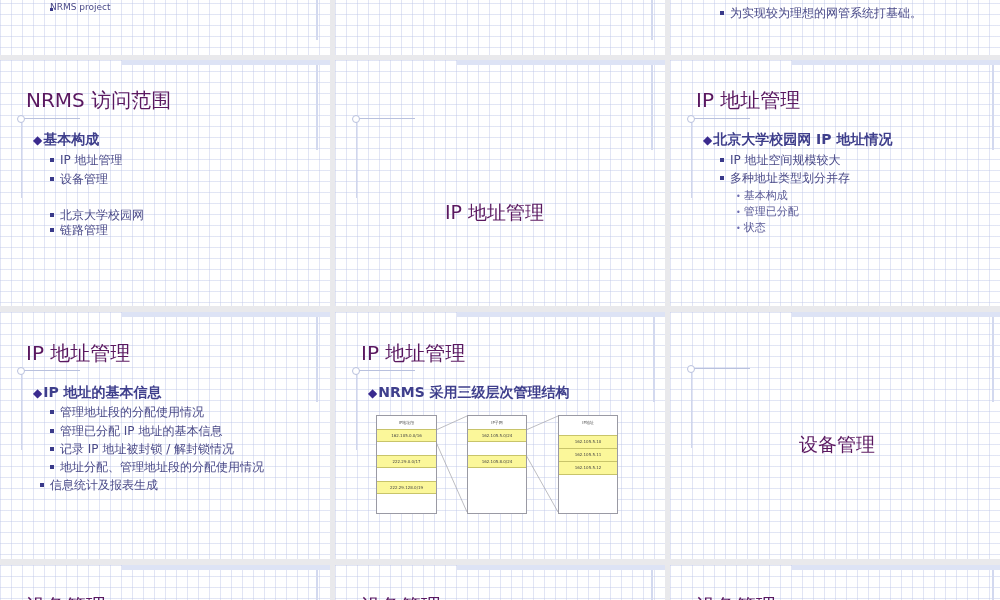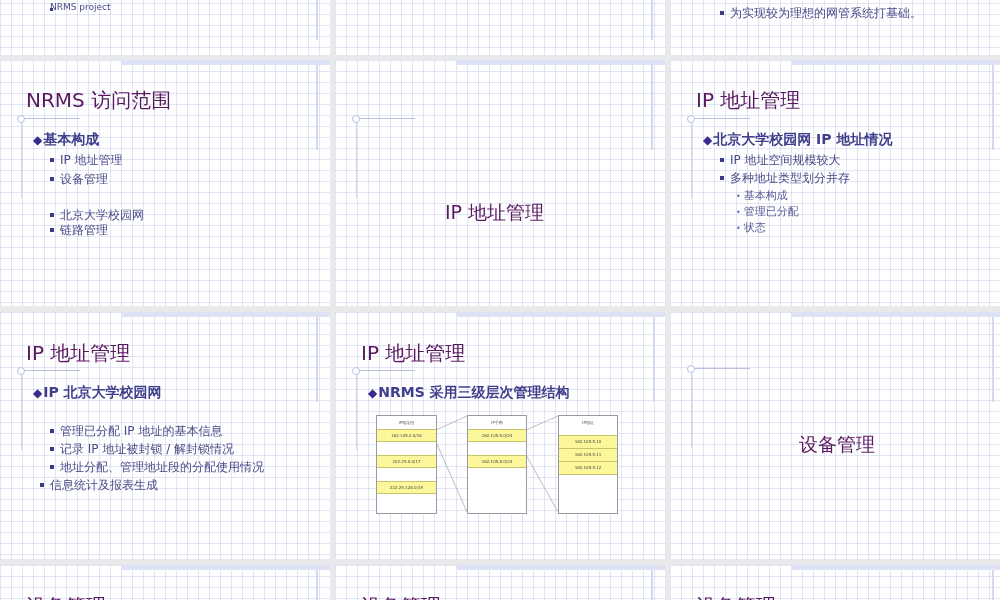--- a/index.html
+++ b/index.html
@@ -109,21 +109,22 @@
   <div class="l3" style="left:66px;top:160px;"><span class="dot">•</span><span>状态</span></div>
 </div>
 
 <div class="slide" style="left:0;top:312px;width:330px;height:247px;">
   <div class="topbar" style="left:122px;"></div>
   <div class="rightline" style="right:12px;top:5px;height:85px;"></div>
   <div class="title" style="left:26px;top:28px;">IP 地址管理</div>
   <div class="tdeco-h" style="left:18px;top:58px;width:62px;"></div>
   <div class="tdeco-v" style="left:21px;top:58px;height:80px;"></div>
   <div class="tdeco-c" style="left:17px;top:55px;"></div>
-  <div class="l1" style="left:33px;top:72px;"><span class="dia">◆</span><span>IP 北京大学校园网</span></div>
+  <div class="l1" style="left:33px;top:72px;"><span class="dia">◆</span><span>IP 地址的基本信息</span></div>
+  <div class="l2" style="left:50px;top:92px;"><span class="sq"></span><span>管理地址段的分配使用情况</span></div>
   <div class="l2" style="left:50px;top:129px;"><span class="sq"></span><span>记录 IP 地址被封锁 / 解封锁情况</span></div>
   <div class="l2" style="left:50px;top:111px;"><span class="sq"></span><span>管理已分配 IP 地址的基本信息</span></div>
   <div class="l2" style="left:50px;top:147px;"><span class="sq"></span><span>地址分配、管理地址段的分配使用情况</span></div>
   <div class="l2" style="left:40px;top:165px;"><span class="sq"></span><span>信息统计及报表生成</span></div>
 </div>
 
 <div class="slide" style="left:335px;top:312px;width:330px;height:247px;">
   <div class="topbar" style="left:122px;"></div>
   <div class="rightline" style="right:10px;top:5px;height:85px;"></div>
   <div class="title" style="left:26px;top:28px;">IP 地址管理</div>

